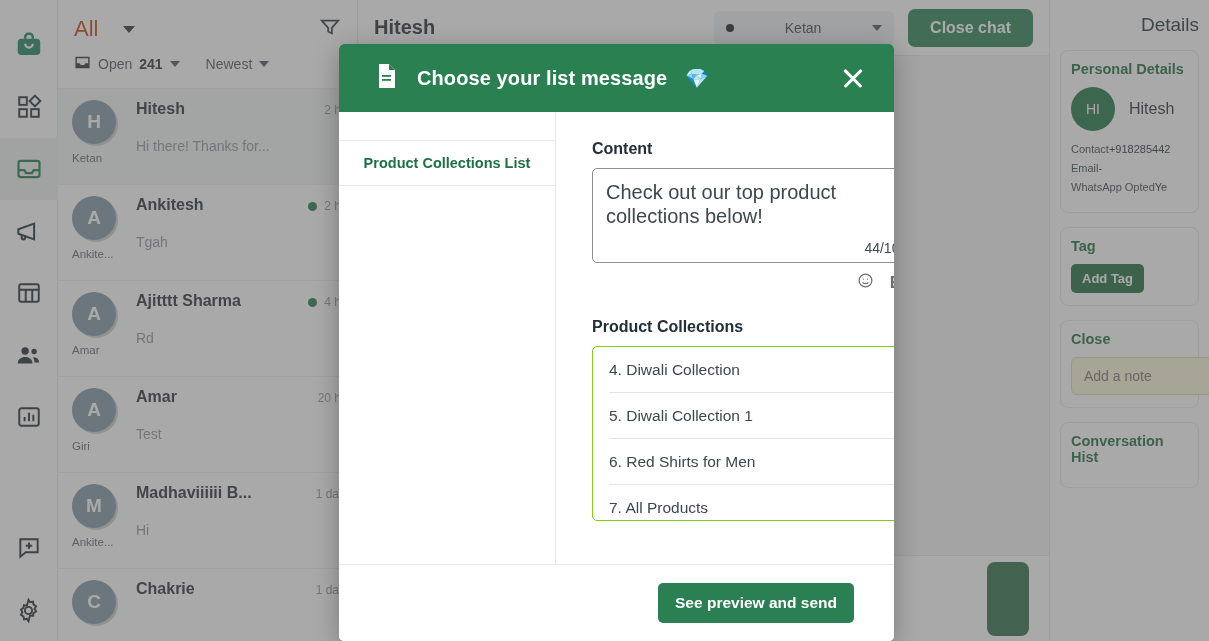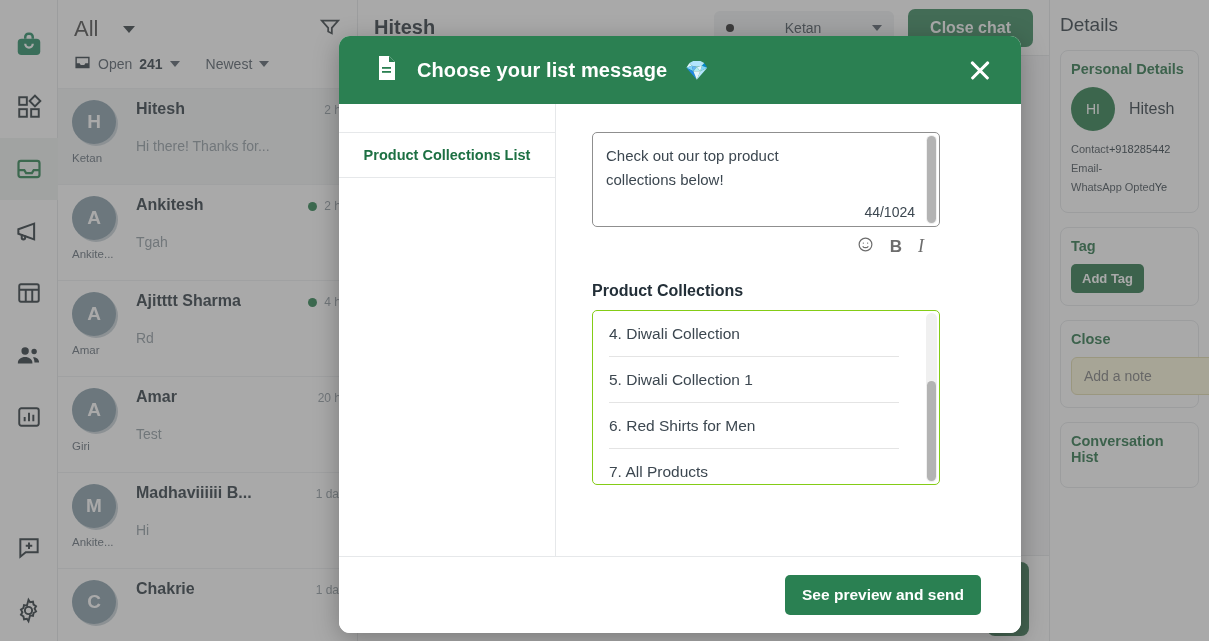--- a/index.html
+++ b/index.html
@@ -46,21 +46,21 @@
     width: 300px; min-width: 300px; height: 641px;
     background: #ffffff;
     border-right: 1px solid #e4e6e8;
     display: flex; flex-direction: column;
   }
   .cl-top {
     padding: 16px 16px 6px 16px;
     display: flex; align-items: center; justify-content: space-between;
   }
   .cl-all {
-    font-size: 22px; color: #404040; display: flex; align-items: center; gap: 25px;
+    font-size: 22px; color: #c2410c; display: flex; align-items: center; gap: 25px;
   }
   .caret {
     width: 0; height: 0;
     border-left: 6px solid transparent;
     border-right: 6px solid transparent;
     border-top: 7px solid #293238;
     display: inline-block;
   }
   .caret.sm {
     border-left-width: 5px; border-right-width: 5px; border-top-width: 6px;
@@ -156,21 +156,21 @@
   }
 
   
   .details {
     width: 160px; min-width: 160px; height: 641px;
     background: #ffffff;
     border-left: 1px solid #e4e6e8;
     padding: 14px 10px;
     overflow: hidden;
   }
-  .details-title { font-size: 19px; color: #232f38; margin-bottom: 14px; }
+  .details-title { font-size: 19px; color: #232f38; margin-bottom: 14px; text-align: right; }
   .d-card {
     border: 1px solid #e3e6e8; border-radius: 8px;
     padding: 10px 10px 12px 10px; margin-bottom: 14px;
   }
   .d-card-title { font-size: 14.5px; font-weight: bold; color: #1d6b3e; margin-bottom: 10px; }
   .d-person { display: flex; align-items: center; gap: 14px; margin-bottom: 12px; }
   .d-avatar {
     width: 44px; height: 44px; border-radius: 50%; background: #1d7340;
     color: #ffffff; display: flex; align-items: center; justify-content: center;
     font-size: 14px;
@@ -187,24 +187,24 @@
   .note-input {
     width: 200px; height: 38px; border: 1px solid #e0d9a8;
     background: #fbf6d8; border-radius: 6px;
     font-size: 14px; color: #9b9b95; padding: 0 12px;
     font-family: "Liberation Sans", sans-serif;
   }
 
   
   .modal {
     position: absolute;
-    left: 339px; top: 36px;
-    width: 682px; height: 597px;
+    left: 339px; top: 44px;
+    width: 555px; height: 597px;
     background: #ffffff;
-    border-radius: 11px;
+    border-radius: 5px;
     box-shadow: 0 6px 26px rgba(0,0,0,0.28);
     z-index: 100;
     display: flex; flex-direction: column;
     overflow: hidden;
   }
   .modal-header {
     height: 68px; min-height: 68px;
     background: #2b8052; color: #ffffff;
     display: flex; align-items: center; padding: 0 26px 0 36px; gap: 18px;
   }
@@ -247,21 +247,21 @@
     font-size: 16px; font-weight: bold; color: #232f38; margin-bottom: 10px;
   }
   .content-box {
     position: relative;
     width: 348px; height: 95px;
     border: 1px solid #8f8f8f; border-radius: 5px;
     padding: 11px 26px 8px 13px;
     overflow: hidden;
   }
   .content-text {
-    font-size: 15px; color: #3c4750; line-height: 24px;
+    font-size: 20px; color: #3c4750; line-height: 24px;
     white-space: pre-wrap;
   }
   .char-count {
     position: absolute; right: 24px; bottom: 6px;
     font-size: 14px; color: #3c4750;
   }
   .vscroll {
     position: absolute; top: 2px; right: 2px; bottom: 2px; width: 11px;
     background: #f0f0f0; border-radius: 6px;
   }
@@ -568,20 +568,21 @@
   </div>
 
   <div class="modal-body">
 
     <div class="tabs-col">
       <div class="tab-item">Product Collections List</div>
     </div>
 
     <div class="form-col">
 
+      <div class="field-label">Content</div>
       <div class="content-box">
         <div class="content-text">Check out our top product
 collections below!</div>
         <div class="char-count">44/1024</div>
         <div class="vscroll">
           <div class="thumb" style="top:1px;bottom:1px;"></div>
         </div>
       </div>
 
       <div class="format-bar">

